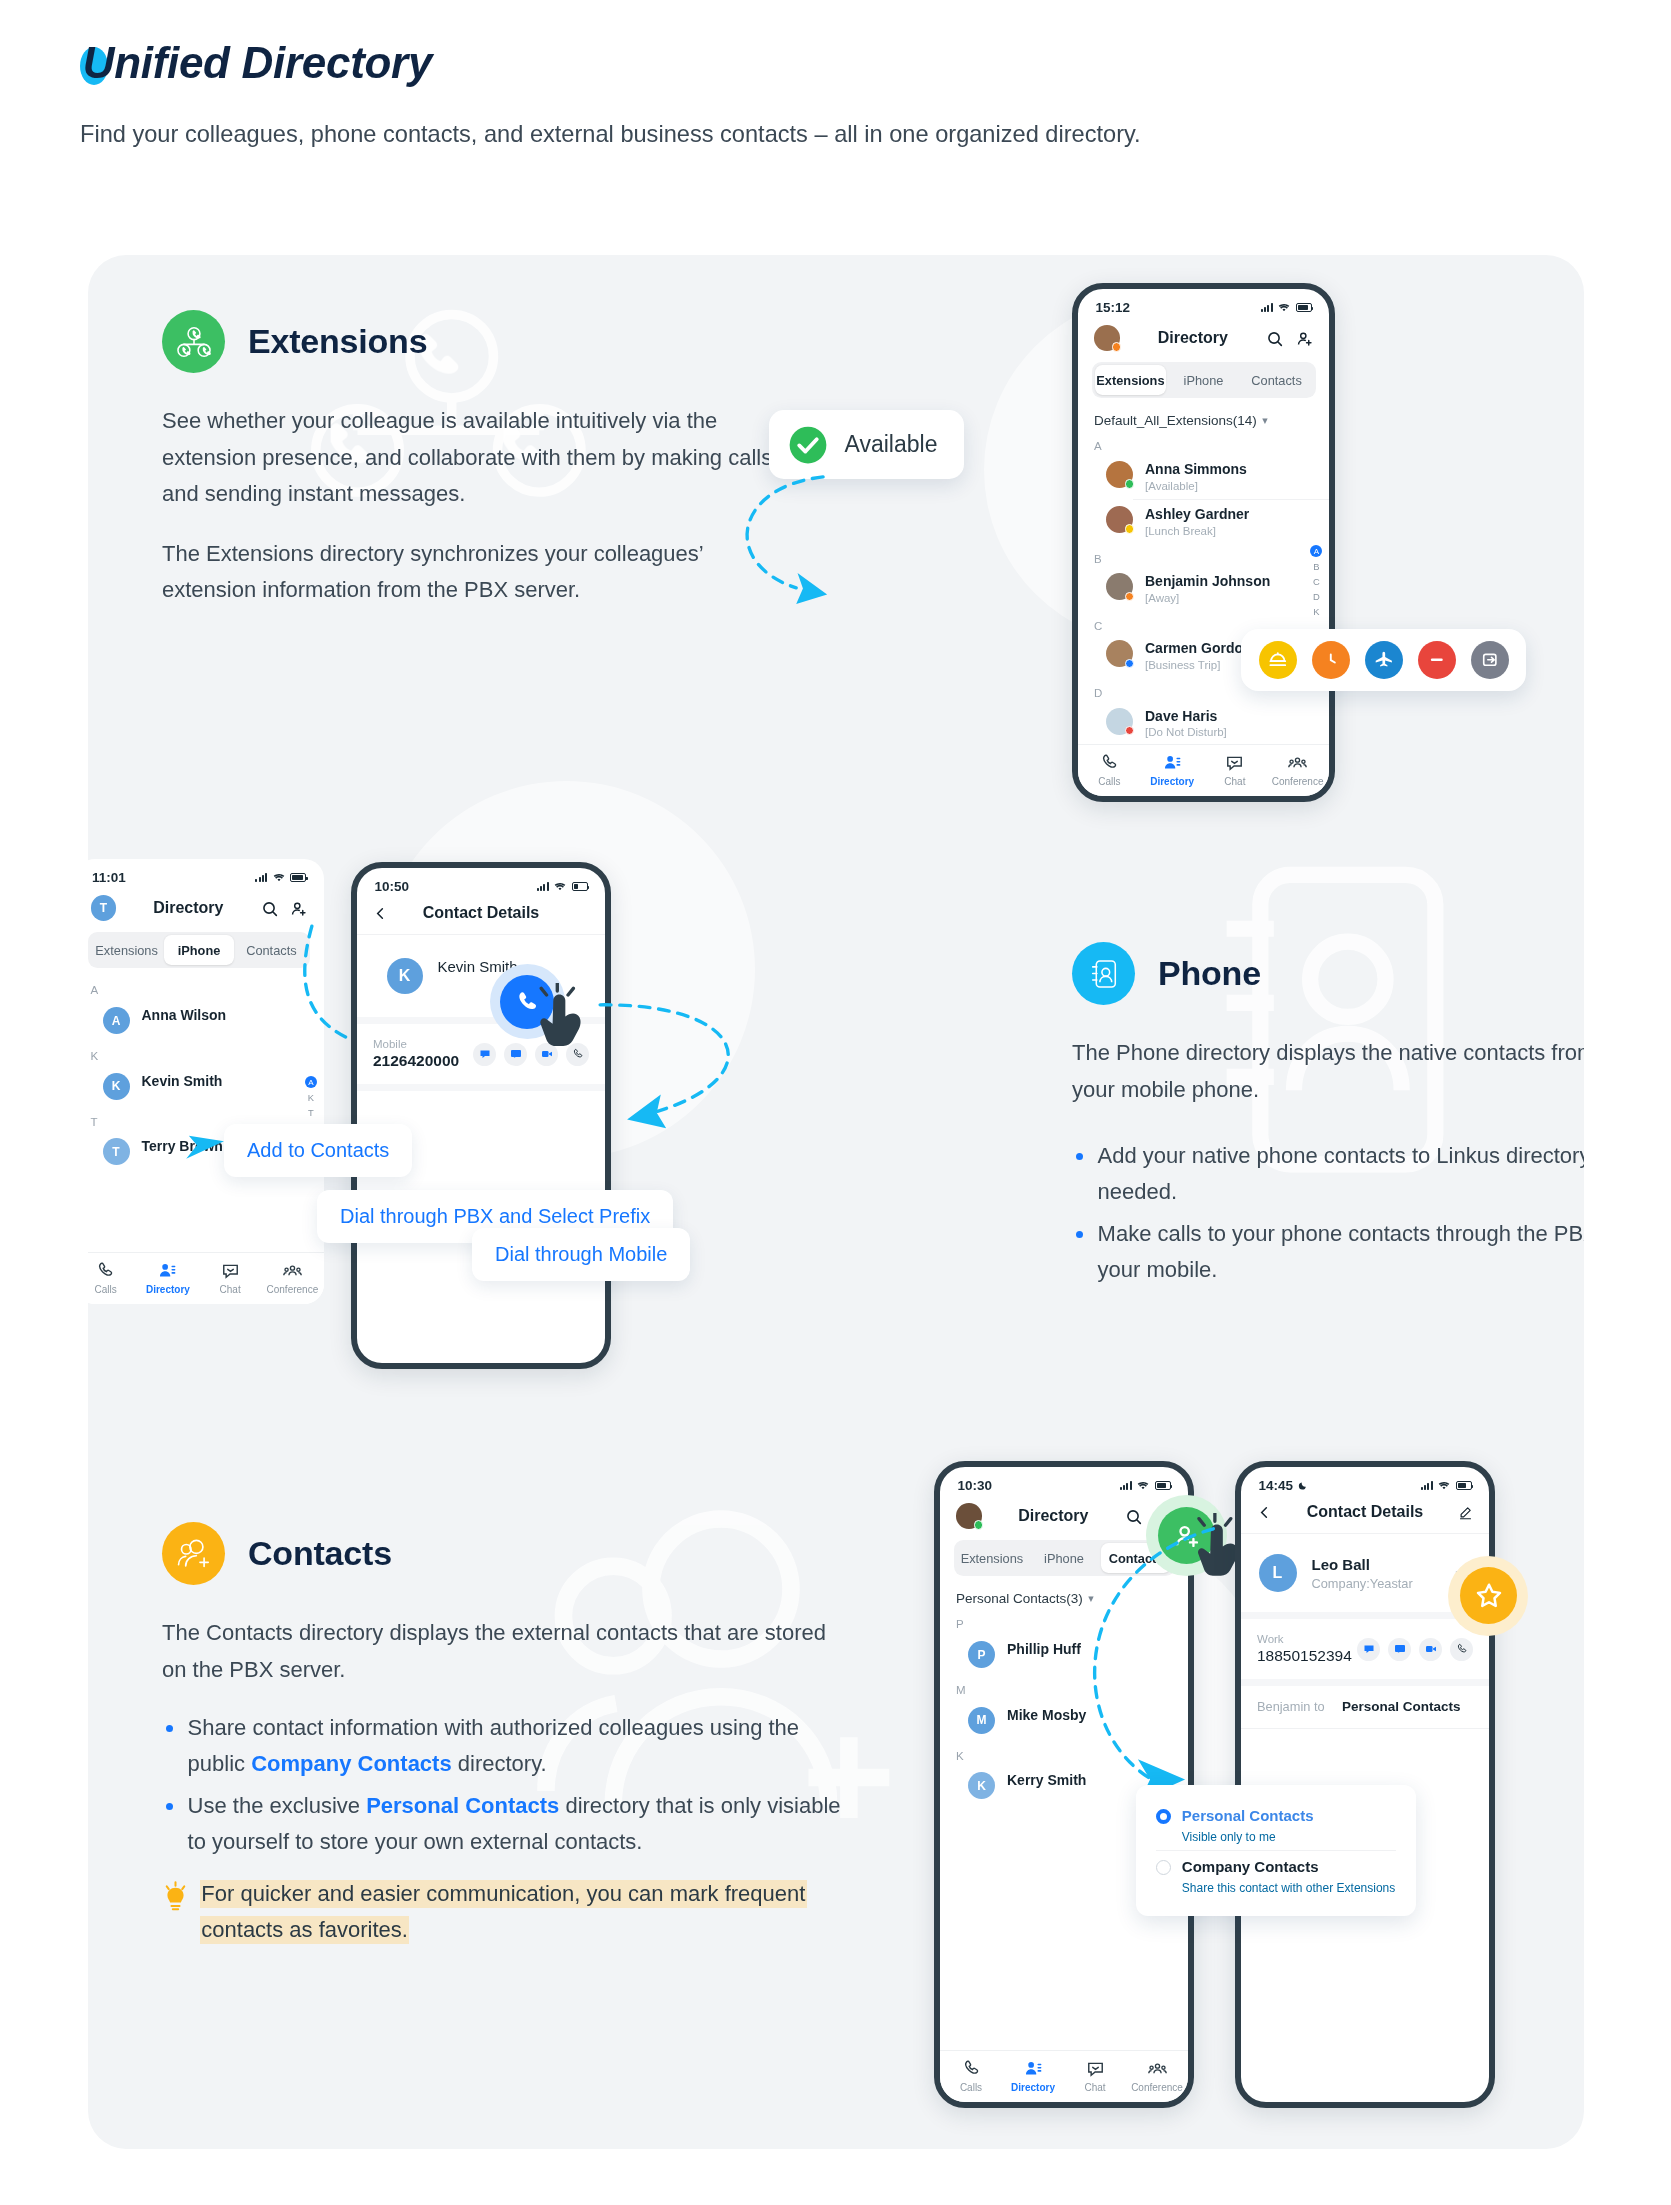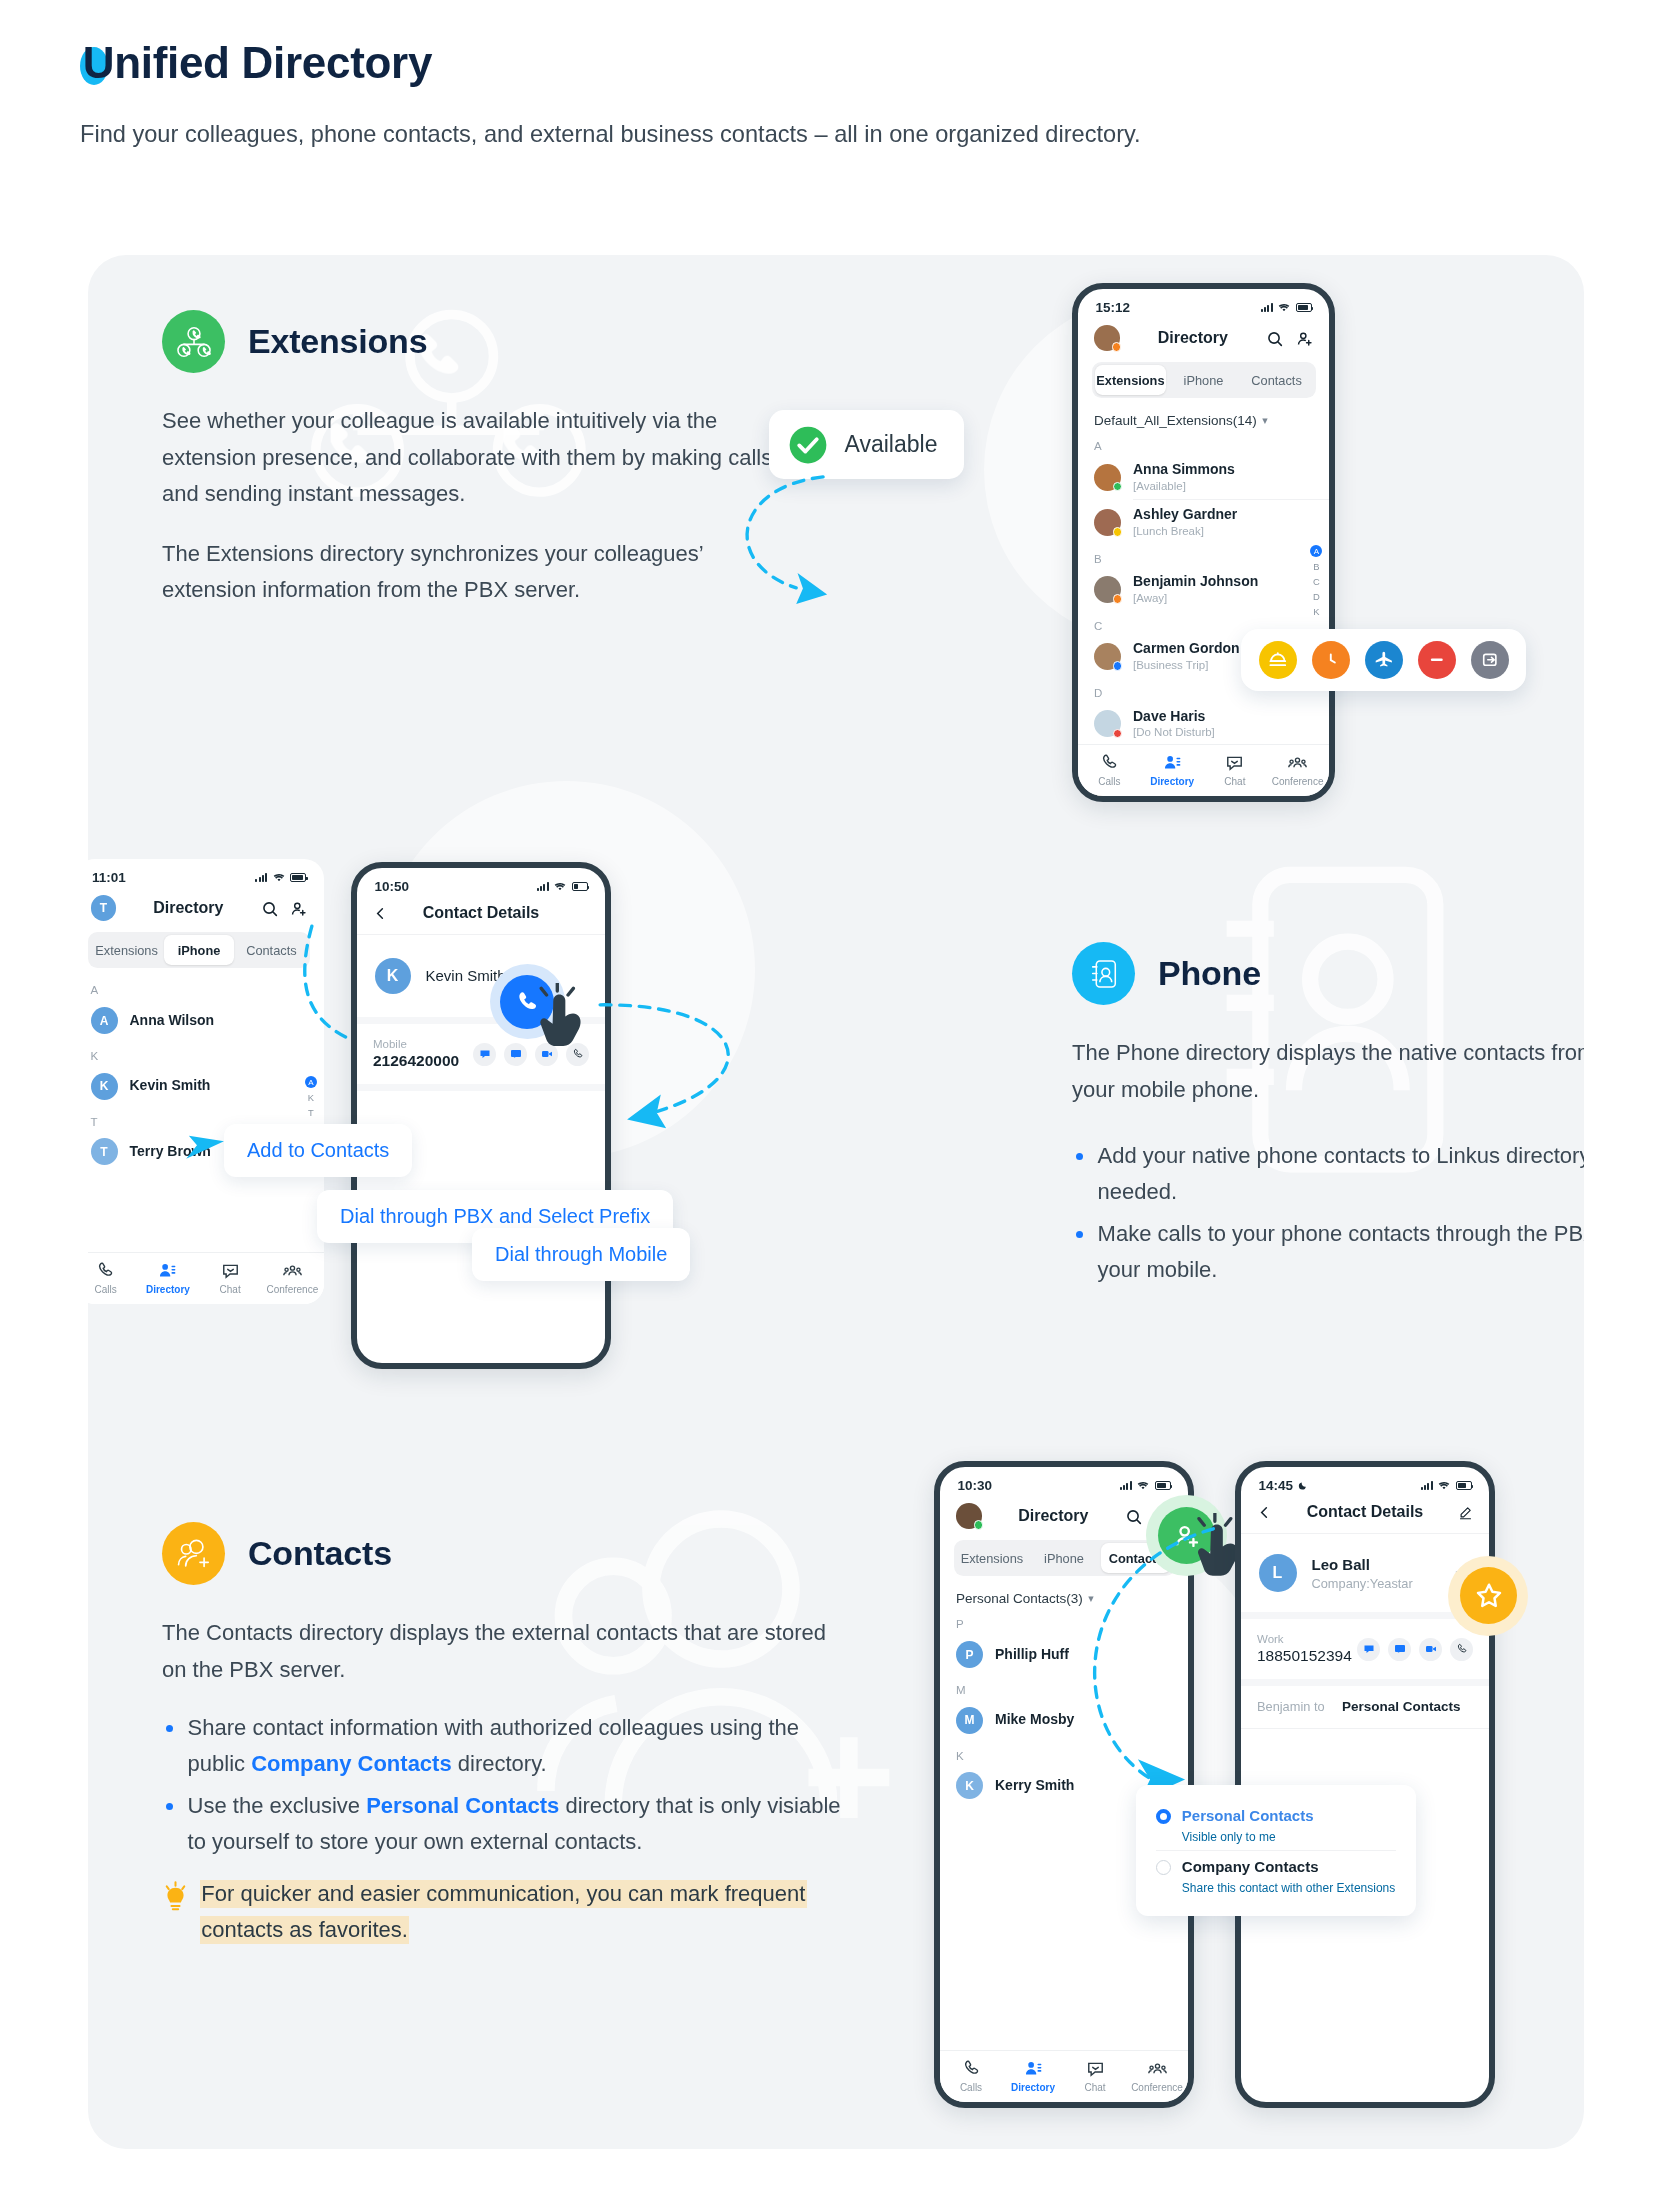--- a/index.html
+++ b/index.html
@@ -7,21 +7,21 @@
   body {
     background: #ffffff;
     font-family: "Liberation Sans", sans-serif;
     color: #2b3a44;
     position: relative;
     overflow: hidden;
   }
 
   
   .page-head { position: absolute; left: 80px; top: 40px; width: 1483px; }
-  .title-wrap { position: relative; display: inline-block; padding-left: 2.7px; }
+  .title-wrap { position: relative; display: inline-block; padding-left: 2.7px; font-style: italic; }
   .title-dot {
     position: absolute; left: 0px; top: 6.7px;
     width: 28px; height: 38px; border-radius: 50%;
     background: #16b9f4;
   }
   h1.page-title {
     position: relative; z-index: 2;
     font-size: 44px; font-weight: 700; letter-spacing: -0.3px;
     color: #0f2442; line-height: 1.05;
   }
@@ -125,21 +125,21 @@
   .segs div {
     flex: 1; text-align: center; font-size: 12.8px; color: #5a6873;
     padding: 7.4px 0; border-radius: 7.4px; font-weight: 500;
   }
   .segs div.on { background: #ffffff; color: #16242f; font-weight: 700; box-shadow: 0 0.7px 2px rgba(0,0,0,.10); }
 
   .grouprow { padding: 15px 16px 4px 16px; font-size: 13.5px; color: #2b3a44; display:flex; align-items:center; gap:5.4px;}
   .grouprow .chev { font-size: 10.8px; color: #7b8793; }
   .alpha { padding: 8px 16px 2.7px 16px; font-size: 11.5px; color: #9aa4ae; }
 
-  .crow { display: flex; align-items: center; gap: 12px; padding: 6px 16px; }
+  .crow { display: flex; gap: 12px; padding: 6px 16px; margin-left: 12px; }
   .crow .av {
     width: 27px; height: 27px; border-radius: 50%; position: relative; flex:0 0 auto;
     display:flex; align-items:center; justify-content:center; color:#fff; font-size:12px; font-weight:600;
   }
   .crow .av .pres { position:absolute; right:-1.3px; bottom:-0.7px; width:9.4px; height:9.4px; border-radius:50%; border:1.3px solid #fff; }
   .crow .tx .nm { font-size: 14px; font-weight: 700; color: #16242f; line-height: 1.25; }
   .crow .tx .st { font-size: 11.5px; color: #a4aeb7; line-height: 1.3; }
   .rowsep { height:0.7px; background:#f0f1f3; margin-left:55px; }
 
   .indexbar { position: absolute; right: 6.7px; font-size: 9.4px; color: #8b96a1; display:flex; flex-direction:column; gap:4px; align-items:center;}

